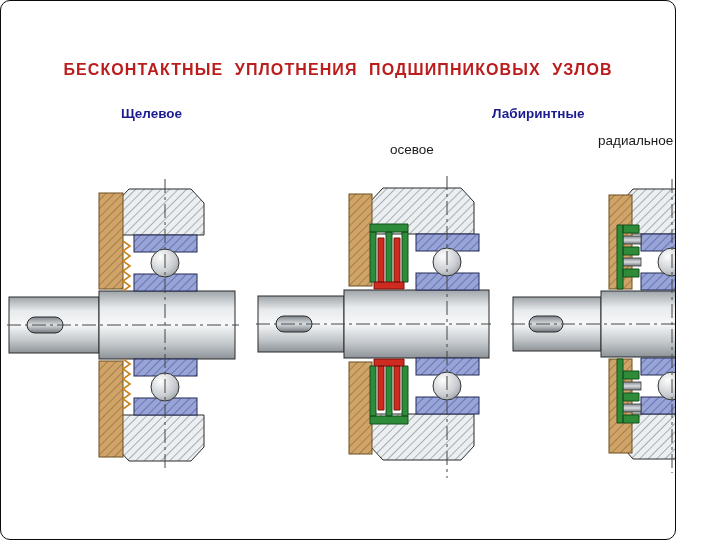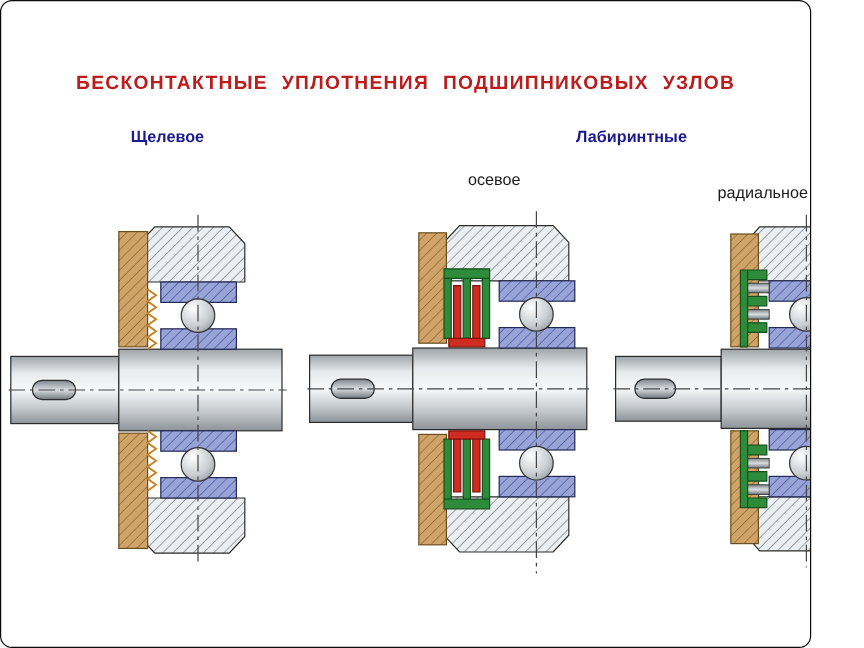--- a/index.html
+++ b/index.html
@@ -9,20 +9,21 @@
     overflow:hidden;font-family:"Liberation Sans",sans-serif;
   }
   .title{
     position:absolute;top:60px;left:0;width:100%;text-align:center;
     font-weight:bold;font-size:16px;letter-spacing:1.1px;word-spacing:6px;
     color:var(--title-red,#bb1c1c);
   }
   .lbl{
     position:absolute;font-size:13.5px;font-weight:bold;
     color:var(--label-blue,#1b1b8f);
+    margin-left:12px;
   }
   .sublbl{
     position:absolute;font-size:13.5px;font-weight:normal;
     color:var(--label-black,#1a1a1a);
   }
   svg.diagram{position:absolute}
   .defs-holder{position:absolute;width:0;height:0;overflow:hidden}
 </style>
 </head>
 <body>
@@ -60,21 +61,21 @@
         <stop offset="0.55" stop-color="#c9cdd1"></stop>
         <stop offset="1" stop-color="#7e858b"></stop>
       </radialGradient>
     </defs>
   </svg>
 
   <div class="title">БЕСКОНТАКТНЫЕ  УПЛОТНЕНИЯ  ПОДШИПНИКОВЫХ  УЗЛОВ</div>
   <div class="lbl" style="left:108px;top:105px">Щелевое</div>
   <div class="lbl" style="left:479px;top:105px">Лабиринтные</div>
   <div class="sublbl" style="left:389px;top:141px">осевое</div>
-  <div class="sublbl" style="left:597px;top:152px">радиальное</div>
+  <div class="sublbl" style="left:597px;top:132px">радиальное</div>
 
   <svg class="diagram" style="left:6px;top:172px" width="232" height="302" viewBox="0 0 232 302">
     <g>
       <rect x="2" y="124" width="90" height="56" fill="url(#shaftGrad)" stroke="#2b2b2b"></rect>
       <rect x="92" y="118" width="136" height="68" fill="url(#shaftGrad)" stroke="#2b2b2b"></rect>
       <rect x="20" y="144" width="36" height="16" rx="8" fill="url(#keyGrad)" stroke="#2b2b2b"></rect>
     </g>
     <g>
       <polygon points="107,62 107,32 122,16 184,16 197,30 197,62" fill="url(#hatchGray)" stroke="#2b2b2b"></polygon>
       <polygon points="107,242 107,272 122,288 184,288 197,274 197,242" fill="url(#hatchGray)" stroke="#2b2b2b"></polygon>

